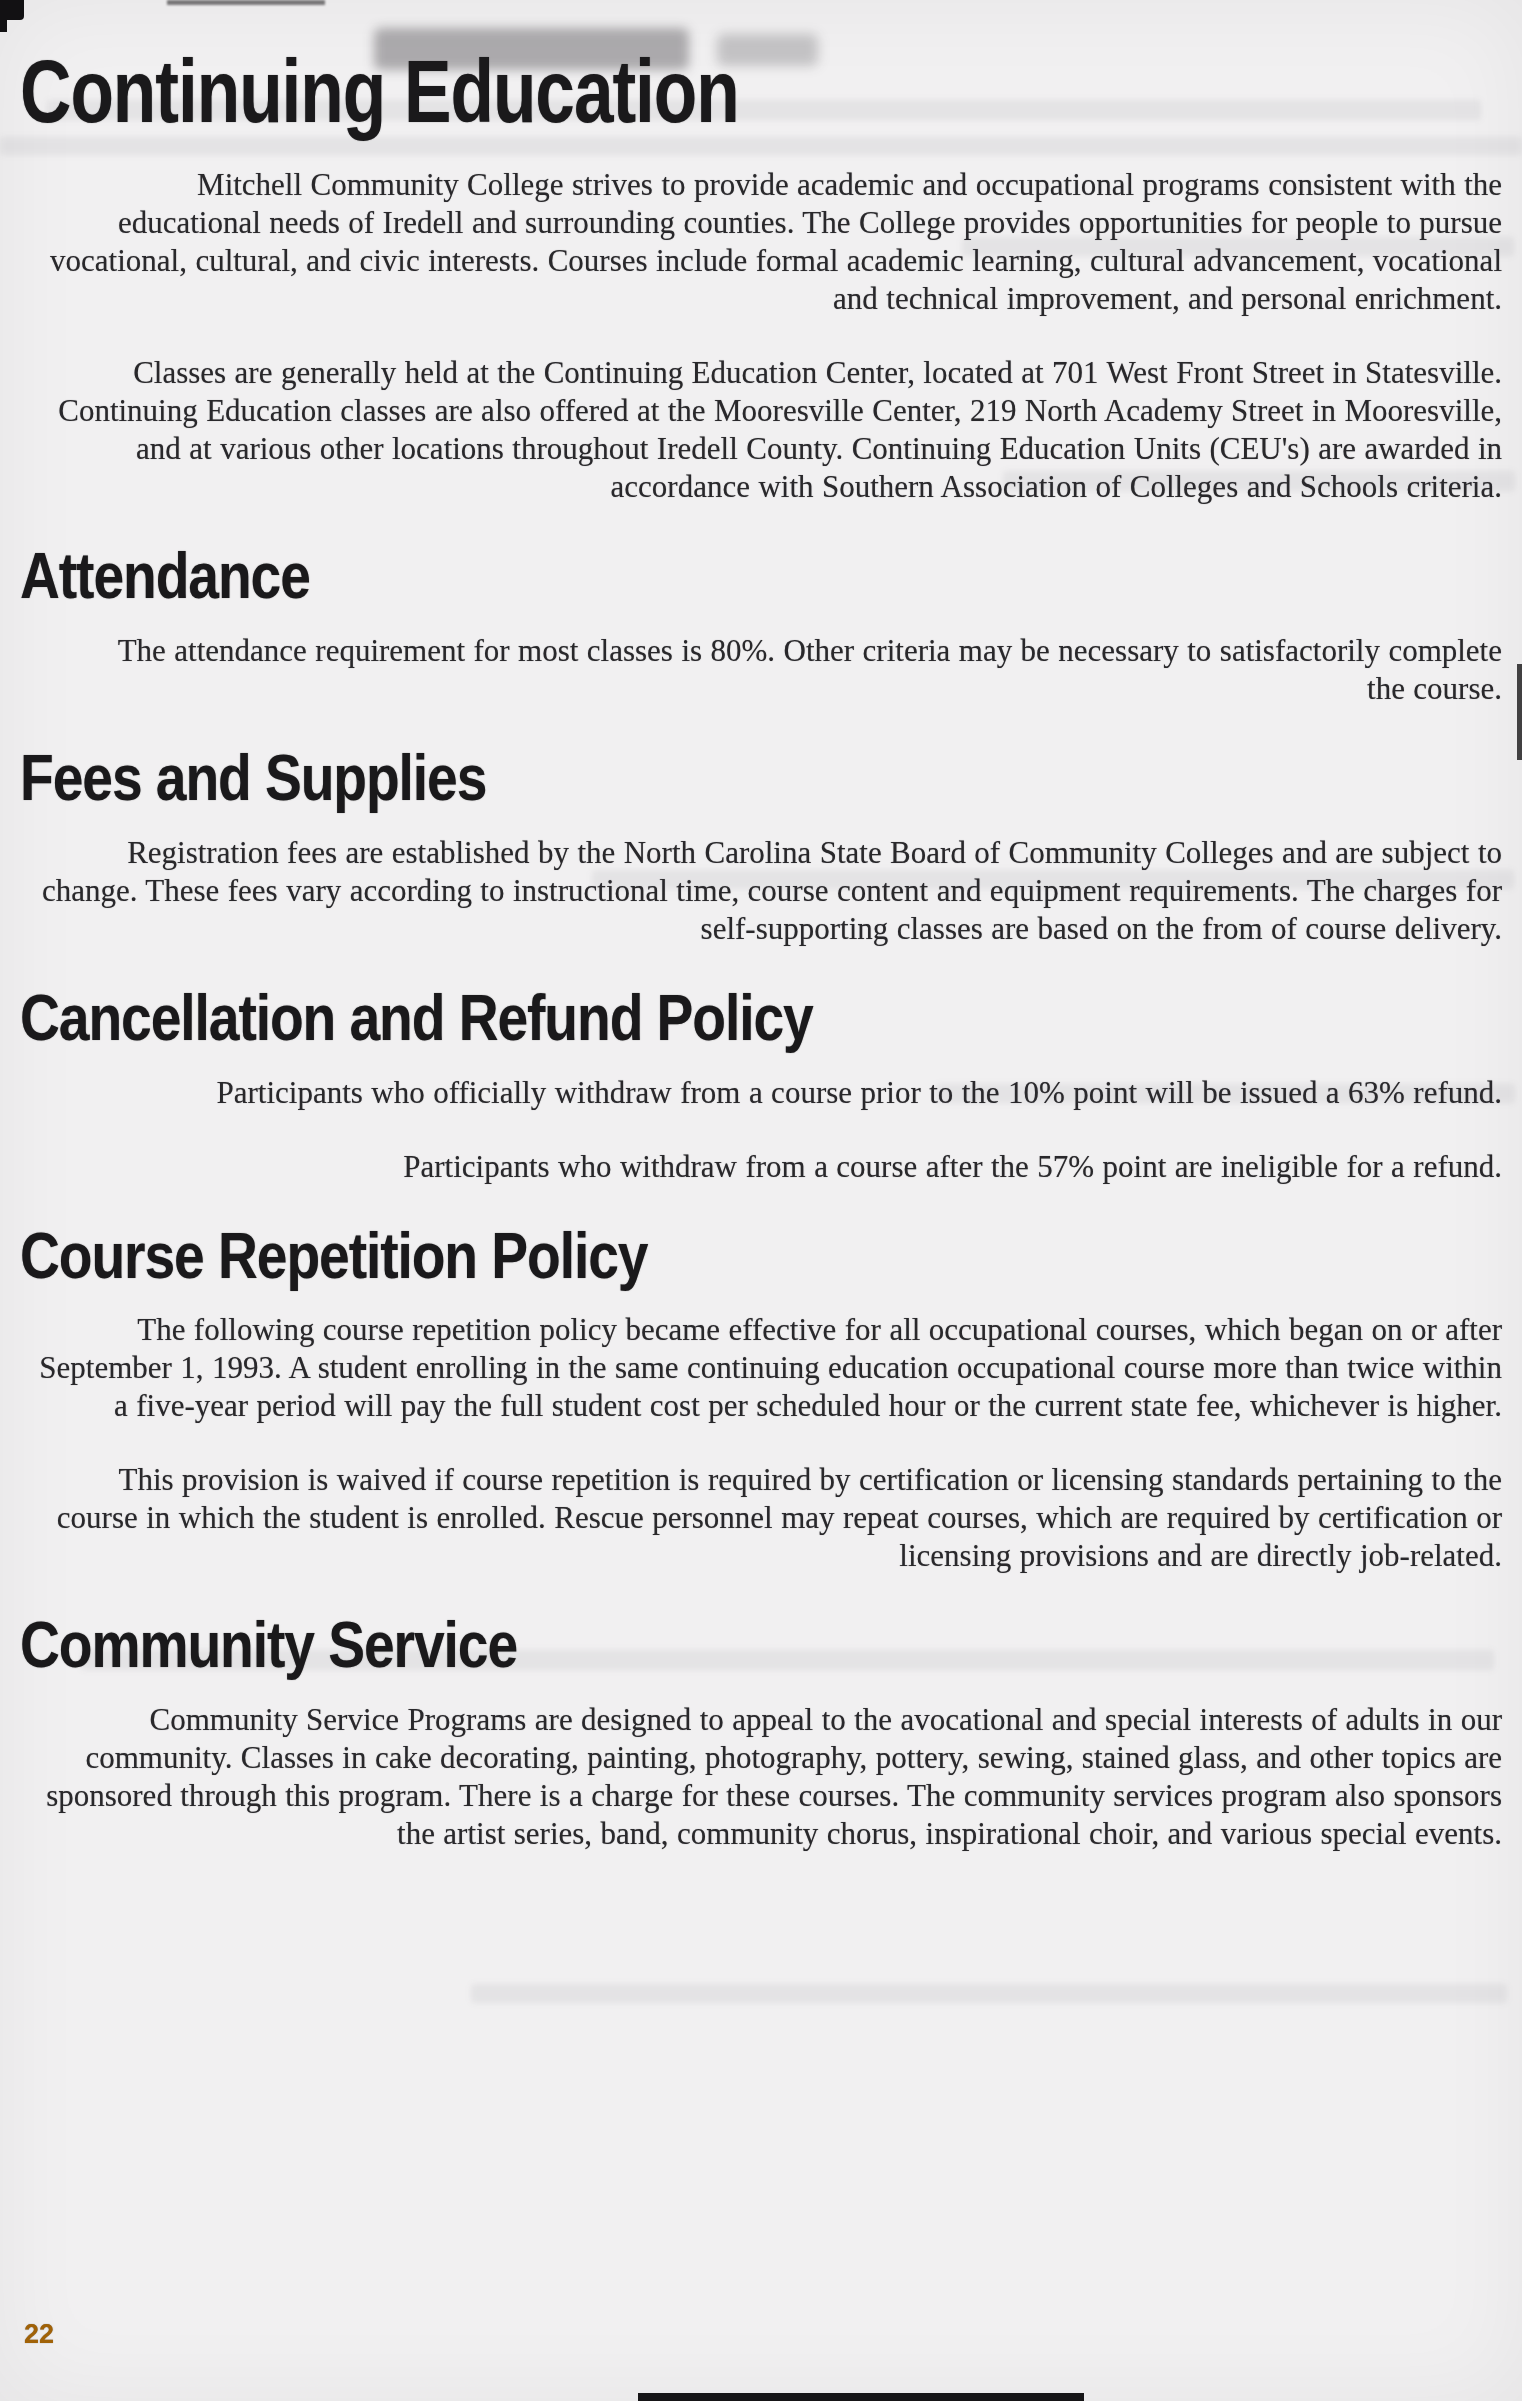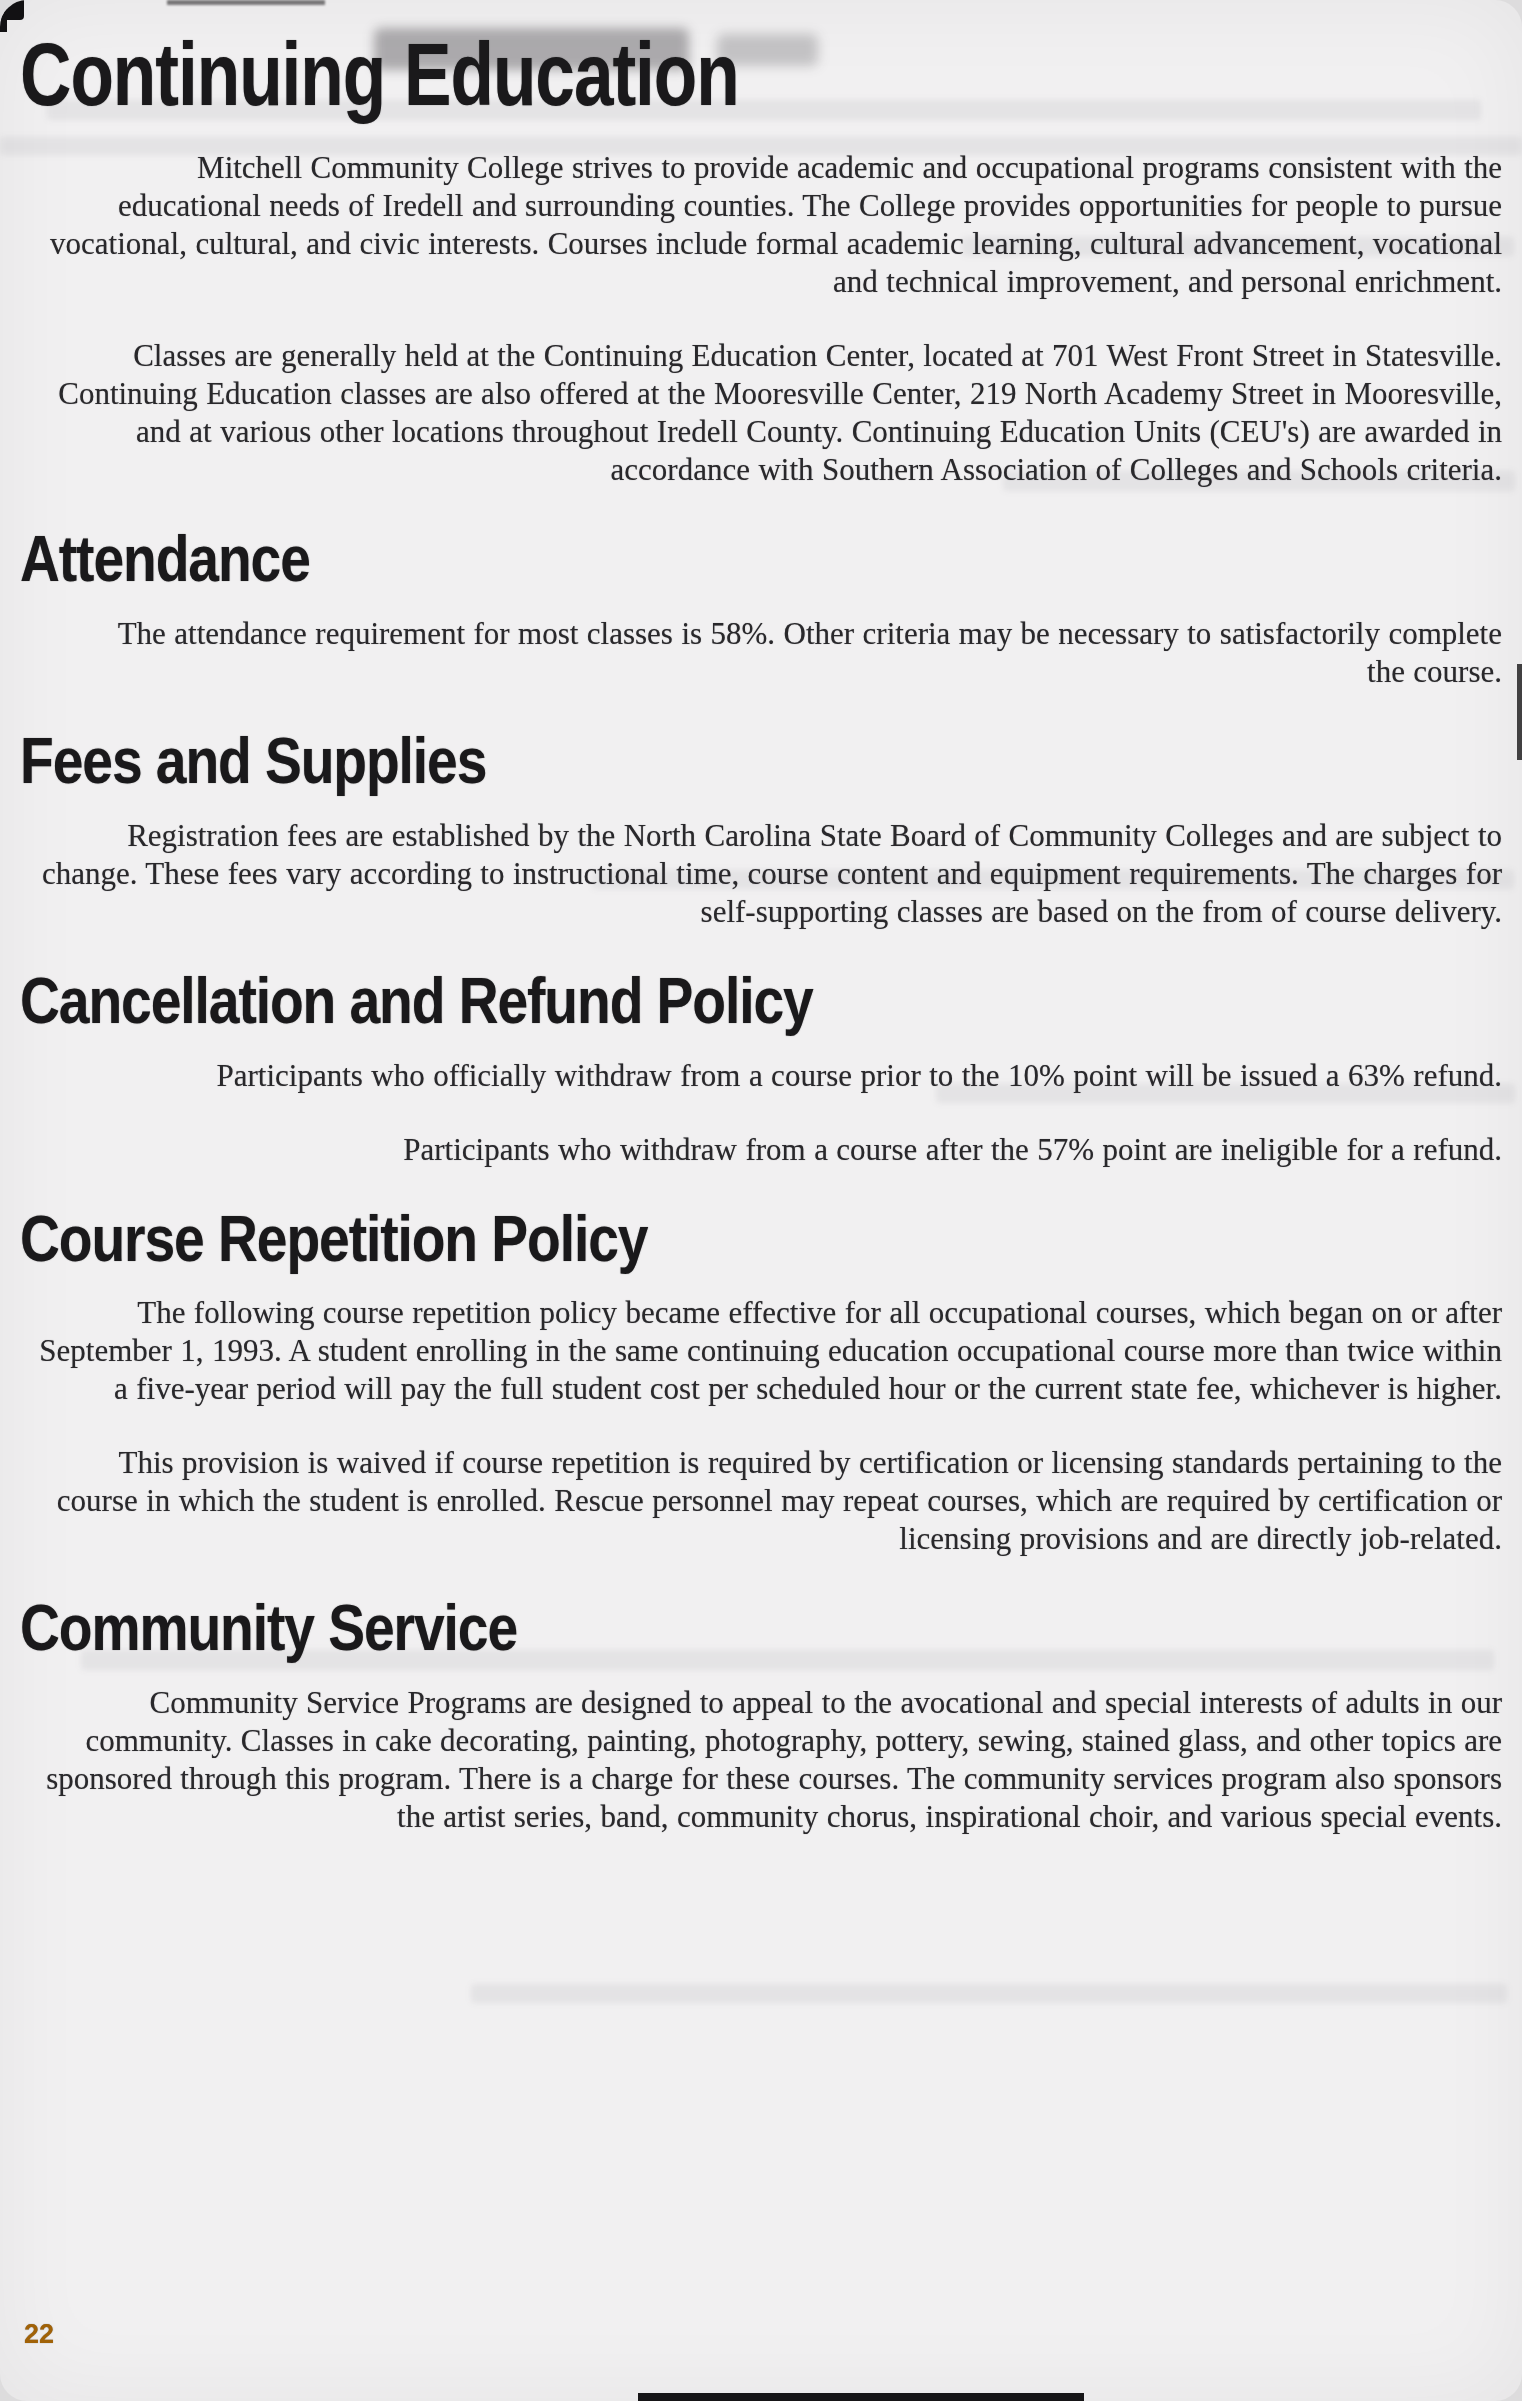--- a/index.html
+++ b/index.html
@@ -9,24 +9,23 @@
   }
   .page {
     position: relative;
     width: 1522px;
     height: 2401px;
     margin: 0 auto;
     background: #f1f0f1;
     box-shadow: inset 0 0 94px rgba(0,0,0,0.05);
     overflow: hidden;
     box-sizing: border-box;
-    padding: 28px 20px 0 20px;
+    padding: 45px 20px 0 20px;
     font-family: "Liberation Serif", serif;
     color: #29282b;
-    border-radius: 27px;
   }
   h1.doc-title {
     margin: 0 0 28px 0;
     font-family: "Liberation Sans", sans-serif;
     font-weight: bold;
     font-size: 89px;
     line-height: 1.05;
     letter-spacing: -1.3px;
     color: #1a191b;
     transform: scaleX(0.80);
@@ -105,21 +104,21 @@
   <div class="artifact ghost-line g8"></div>
   <div class="artifact bottom-strip"></div>
   <div class="artifact right-dash"></div>
 
   <h1 class="doc-title">Continuing Education</h1>
 
   <p class="body-para">Mitchell Community College strives to provide academic and occupational programs consistent with the educational needs of Iredell and surrounding counties.  The College provides opportunities for people to pursue vocational, cultural, and civic interests.  Courses include formal academic learning, cultural advancement, vocational and technical improvement, and personal enrichment.</p>
   <p class="body-para">Classes are generally held at the Continuing Education Center, located at 701 West Front Street in Statesville.  Continuing Education classes are also offered at the Mooresville Center, 219 North Academy Street in Mooresville, and at various other locations throughout Iredell County.  Continuing Education Units (CEU's) are awarded in accordance with Southern Association of Colleges and Schools criteria.</p>
 
   <h2 class="section-heading">Attendance</h2>
-  <p class="body-para">The attendance requirement for most classes is 58%. Other criteria may be necessary to satisfactorily complete the course.</p>
+  <p class="body-para">The attendance requirement for most classes is 80%. Other criteria may be necessary to satisfactorily complete the course.</p>
 
   <h2 class="section-heading">Fees and Supplies</h2>
   <p class="body-para">Registration fees are established by the North Carolina State Board of Community Colleges and are subject to change.  These fees vary according to instructional time, course content and equipment requirements.  The charges for self-supporting classes are based on the from of course delivery.</p>
 
   <h2 class="section-heading">Cancellation and Refund Policy</h2>
   <p class="body-para">Participants who officially withdraw from a course prior to the 10% point will be issued a 63% refund.</p>
   <p class="body-para">Participants who withdraw from a course after the 57% point are ineligible for a refund.</p>
 
   <h2 class="section-heading">Course Repetition Policy</h2>
   <p class="body-para">The following course repetition policy became effective for all occupational courses, which began on or after September 1, 1993.  A student enrolling in the same continuing education occupational course more than twice within a five-year period will pay the full student cost per scheduled hour or the current state fee, whichever is higher.</p>

